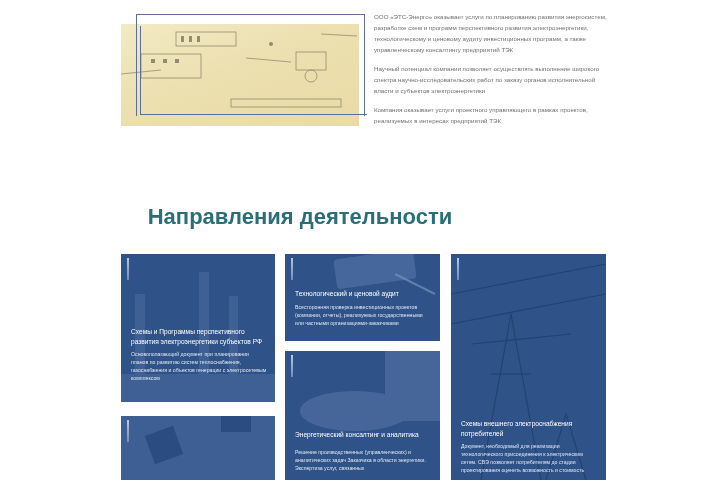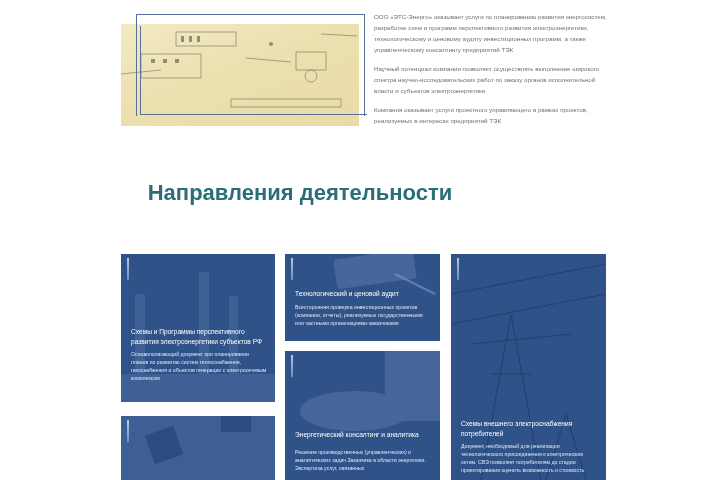--- a/index.html
+++ b/index.html
@@ -4,21 +4,21 @@
 <style>
   html, body { margin:0; padding:0; }
   body { width:720px; height:480px; overflow:hidden; background:#ffffff; position:relative; font-family:"Liberation Sans", sans-serif; }
   .photo { position:absolute; left:121px; top:24px; width:238px; height:102px; overflow:hidden;
     background:linear-gradient(160deg,#f2eac4 0%,#ece0b0 45%,#e8dba6 100%); }
   .photo svg { position:absolute; left:0; top:0; }
   .frame { position:absolute; left:136px; top:14px; width:227px; height:101px; border:1px solid #5a6f9a; border-bottom:none; }
   .frame-r { position:absolute; left:140px; top:26px; width:226px; height:88px; border:1px solid #5a6f9a; border-top:none; border-right:none; }
   .intro { position:absolute; left:374px; top:11px; width:240px; font-size:6.2px; line-height:11px; color:#707070; }
   .intro p { margin:0 0 8px 0; }
-  .title { position:absolute; left:0; width:600px; top:180px; text-align:center; font-size:22px; font-weight:bold; color:#2a6e78; }
+  .title { position:absolute; left:0; width:600px; top:204px; text-align:center; font-size:22px; font-weight:bold; color:#2a6e78; }
   .card { position:absolute; background:#2f5288; overflow:hidden; }
   .card .bg { position:absolute; inset:0; }
   .card .bolt { position:absolute; left:6px; top:4px; width:2px; height:22px; background:linear-gradient(#d8e4f5,#7f9cc6); opacity:.8; }
   .card .txt { position:absolute; left:10px; right:8px; color:#fff; }
   .card .h { font-size:6.6px; line-height:9.5px; margin-bottom:4px; }
   .card .d { font-size:5.2px; line-height:8px; color:#dfe7f3; }
 </style>
 </head>
 <body>
 

